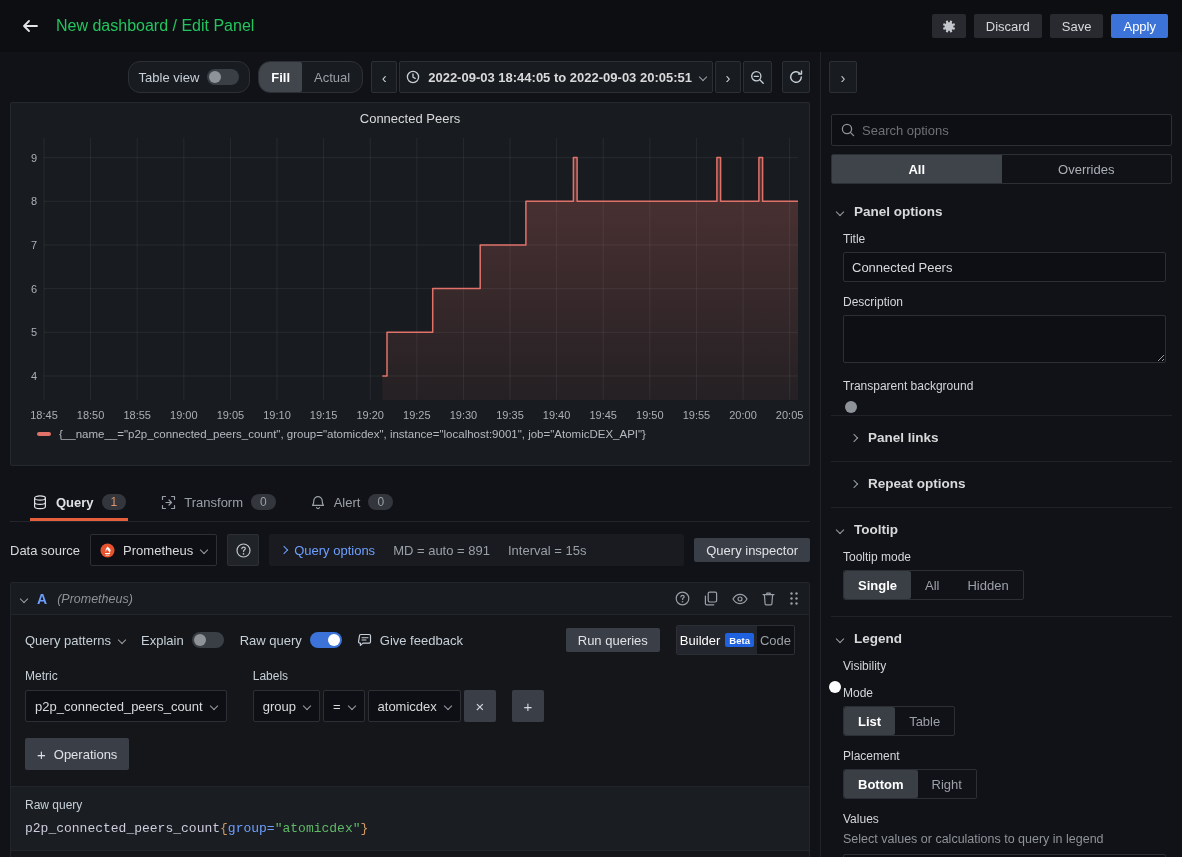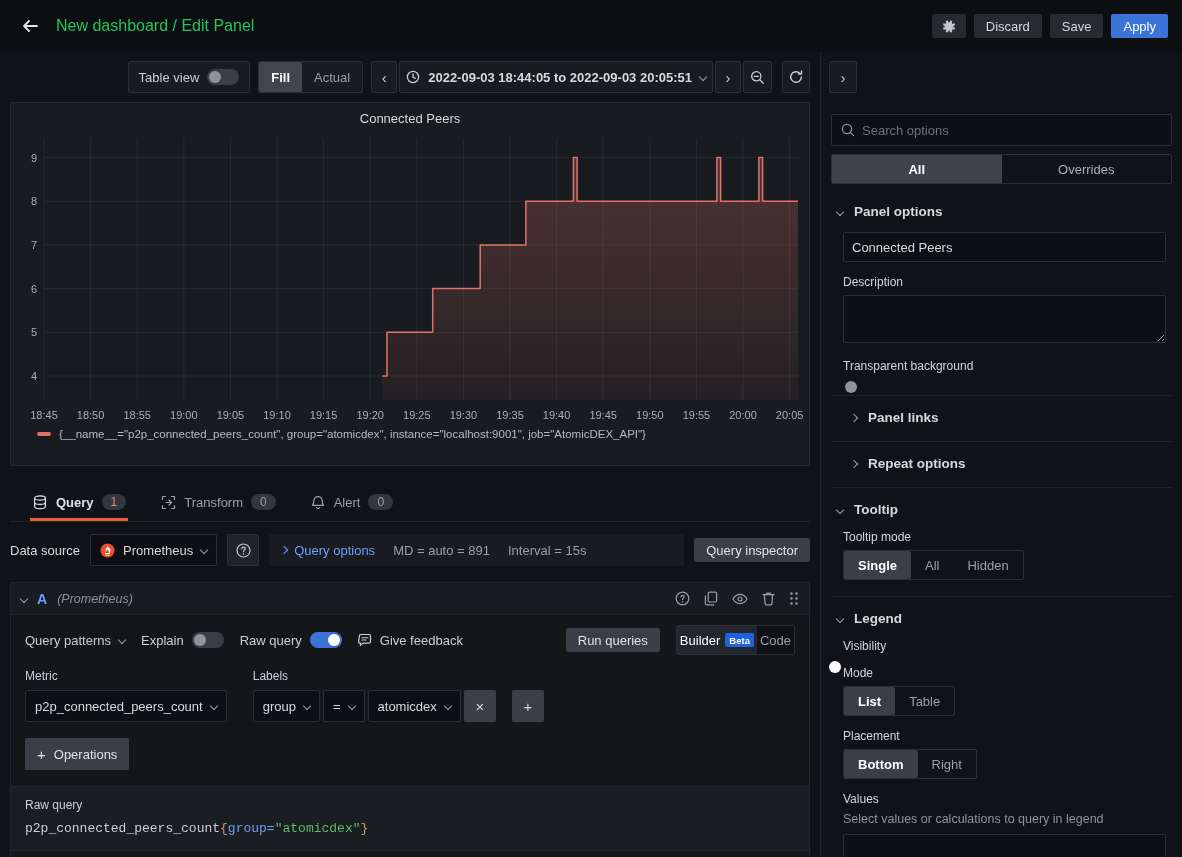--- a/index.html
+++ b/index.html
@@ -19,21 +19,21 @@
   .btn.icon-only{width:34px;padding:0;font-size:15px;color:#c3c7cd}
   .btn.primary{background:#3b73d9;color:#fff}
 
   
   .content{flex:1;display:flex;min-height:0}
   .main-col{width:820px;flex:0 0 820px;display:flex;flex-direction:column;padding:0 10px;min-height:0}
   .sidebar{flex:1;border-left:1px solid #202329;display:flex;flex-direction:column;min-height:0;background:#111217}
 
   
   .toolbar{height:32px;margin:9px 0;display:flex;justify-content:flex-end;align-items:center;gap:8px}
-  .boxed{border:1px solid #2c3036;border-radius:2px;background:#181b1f;height:32px;display:inline-flex;align-items:center}
+  .boxed{border:1px solid #2c3036;border-radius:12px;background:#181b1f;height:32px;display:inline-flex;align-items:center}
   .tableview{padding:0 10px;gap:8px;color:#c7d0d9}
   .seg{overflow:hidden}
   .seg .seg-btn{height:30px;padding:0 12px;display:inline-flex;align-items:center;color:#9aa0a7;cursor:pointer;background:transparent;border:none;font-size:13px;font-family:inherit}
   .seg .seg-btn.sel{background:#41464d;color:#fff;font-weight:700;border-radius:2px}
   .timepicker{display:flex;gap:2px;align-items:center}
   .tp-btn{height:32px;min-width:26px;padding:0 6px;display:inline-flex;align-items:center;justify-content:center;gap:8px;
     background:#181b1f;border:1px solid #2c3036;border-radius:2px;color:#c7d0d9;cursor:pointer;font-family:inherit;font-size:13px}
   .tp-main{font-weight:700;color:#d8d9da}
   .refresh-gap{width:6px}
 
@@ -487,20 +487,21 @@
           <button class="pane-tab sel">All</button>
           <button class="pane-tab">Overrides</button>
         </div>
 
         <div class="opt-section first">
           <div class="sec-head">
             <span class="chev"></span>
             <span>Panel options</span>
           </div>
           <div class="fld">
+            <div class="field-label">Title</div>
             <input class="txt-input" type="text" value="Connected Peers" style="">
           </div>
           <div class="fld">
             <div class="field-label">Description</div>
             <textarea class="txt-area" style=""></textarea>
           </div>
           <div class="fld">
             <div class="field-label">Transparent background</div>
             <span class="toggle"><span class="knob"></span></span>
           </div>

